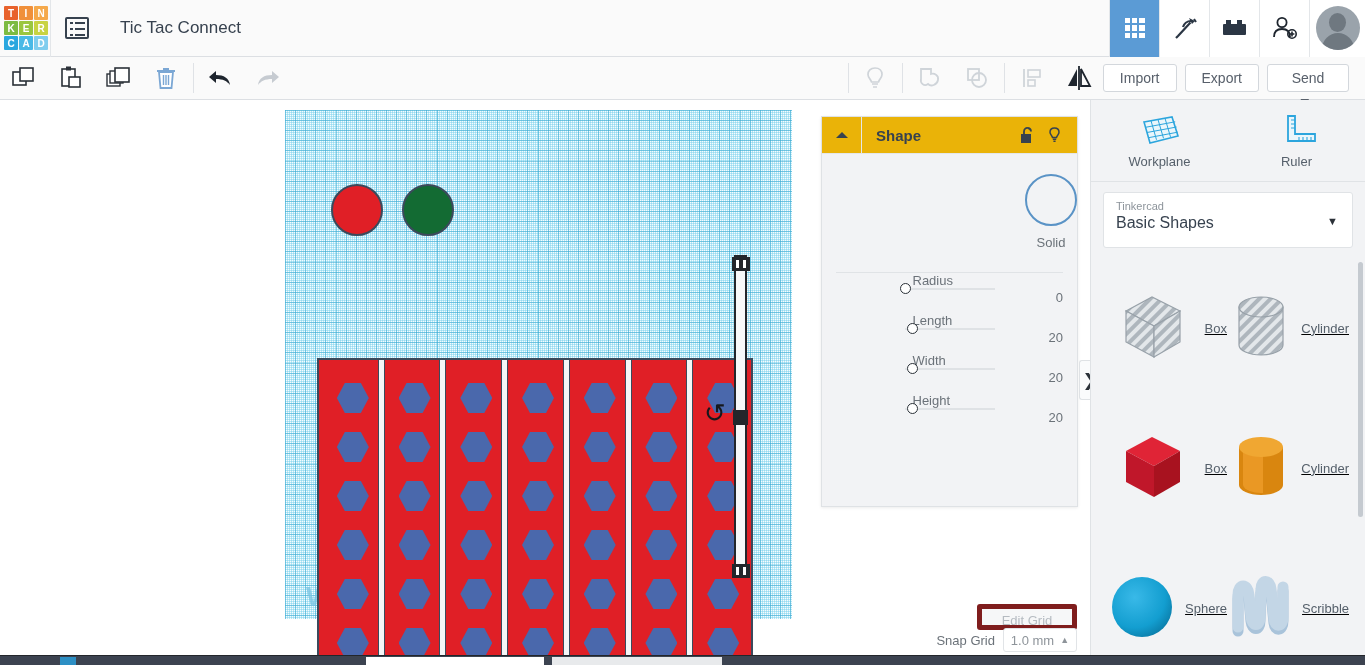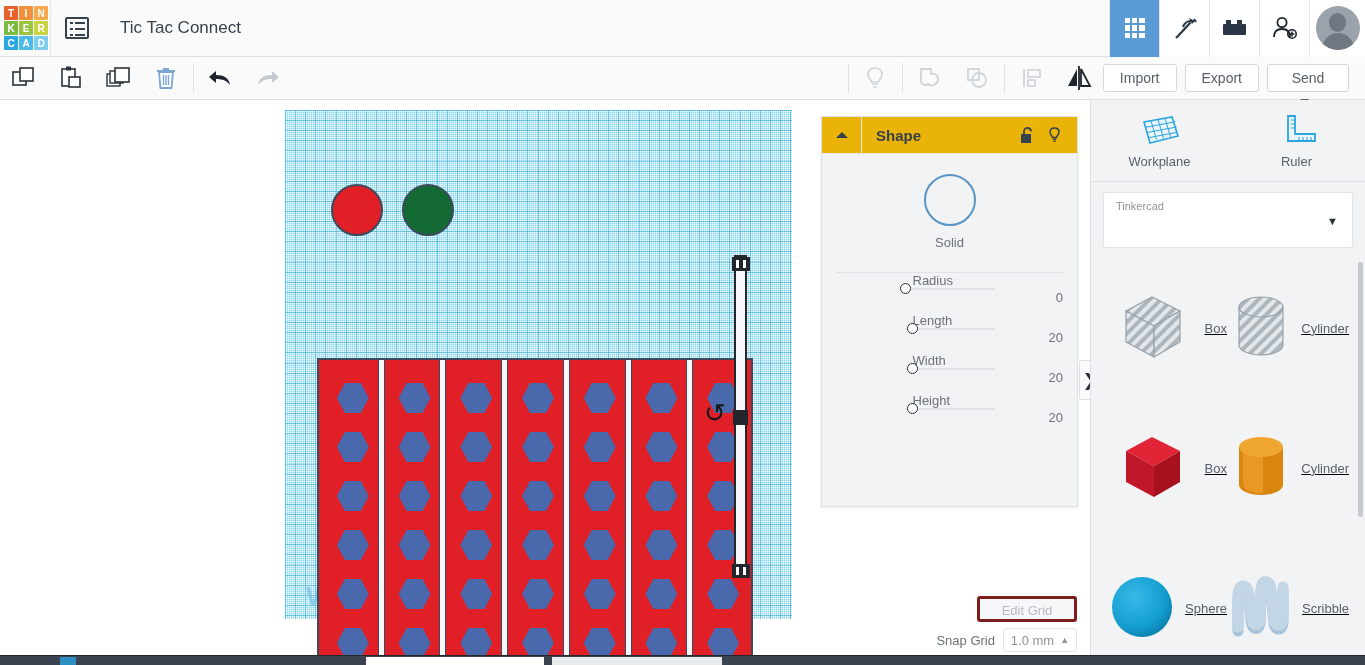--- a/index.html
+++ b/index.html
@@ -159,21 +159,21 @@
     height: 37px; background: #eab308; border-bottom: 1px solid #e4e7ea;
     display: flex; align-items: center;
   }
   .sp-collapse {
     width: 40px; height: 37px; display: flex; align-items: center; justify-content: center;
     border-right: 1px solid #e4e7ea; color: #37424f; font-size: 11px;
   }
   .sp-title { margin-left: 14px; font-size: 15px; font-weight: bold; color: #37424f; }
   .sp-head-icons { margin-left: auto; display: flex; gap: 10px; padding-right: 14px; }
   .sp-body { padding: 20px 0 0 0; }
-  .solid-hole { display: flex; justify-content: center; gap: 62px; }
+  .solid-hole { display: flex; justify-content: flex-end; gap: 62px; }
   .sh-item { text-align: center; }
   .sh-circle { width: 52px; height: 52px; border-radius: 50%; margin: 0 auto; }
   .sh-solid { border: 2px solid #5a93c6; background: #f2f3f5; }
   .sh-hole {
     border: 2px solid #ffffff; background:
       repeating-linear-gradient(45deg, #b5bcc3 0 4px, #d6dade 4px 8px);
   }
   .sh-label { margin-top: 9px; font-size: 13px; color: #6b7279; }
   .sp-divider { height: 1px; background: #e0e3e6; margin: 22px 14px 0 14px; }
   .slider-row { display: flex; align-items: center; height: 40px; padding: 0 14px; flex-direction: column; }
@@ -190,22 +190,22 @@
     position: absolute; left: 1079px; top: 360px; width: 20px; height: 40px;
     background: #fafbfc; border: 1px solid #dfe2e5; border-right: none;
     display: flex; align-items: center; justify-content: center;
     font-size: 17px; color: #2b3138; border-radius: 3px 0 0 3px;
   }
 
   .grid-controls {
     position: absolute; left: 820px; top: 592px; width: 262px;
   }
   .edit-grid-btn {
-    position: absolute; right: 5px; top: 4px; width: 100px; height: 26px;
-    border: 3px solid #7f1d1d; background: #f6f7f8; border-radius: 3px;
+    position: absolute; right: 5px; top: 12px; width: 100px; height: 26px;
+    border: 5px solid #7f1d1d; background: #f6f7f8; border-radius: 3px;
     color: #b5bbc1; font-size: 13px; line-height: 24px; text-align: center;
   }
   .snap-row { position: absolute; right: 5px; top: 36px; display: flex; align-items: center; }
   .snap-label { font-size: 13px; color: #6b7279; margin-right: 8px; }
   .snap-select {
     width: 74px; height: 24px; border: 1px solid #e1e4e7; background: #fff;
     border-radius: 3px; display: flex; align-items: center; justify-content: center;
     font-size: 13px; color: #8e949a; gap: 6px;
   }
 
@@ -606,20 +606,21 @@
           <path d="M13 4 L20 4 L20 22 L40 22 L40 29 L13 29 Z" fill="#eaf6fb" stroke="#2ca5dd" stroke-width="1.8"></path>
           <path d="M16 8 H20 M16 12 H20 M16 16 H20" stroke="#2ca5dd" stroke-width="1.1"></path>
           <path d="M24 25 V29 M28 25 V29 M32 25 V29 M36 25 V29" stroke="#2ca5dd" stroke-width="1.1"></path>
         </svg>
         <span class="sb-tool-label">Ruler</span>
       </div>
     </div>
 
     <div class="sb-dropdown">
       <div class="sb-dd-small">Tinkercad</div>
+      <div class="sb-dd-main">Basic Shapes</div>
       <div class="sb-dd-arrow">▼</div>
     </div>
 
     <div class="shape-grid" id="shapegrid">
         <div class="shape-cell" style="left: 8px; top: 0px;">
           <div class="thumb">
             <svg width="80" height="78" viewBox="0 0 80 78">
               <defs>
                 <pattern id="hx1" width="8" height="8" patternUnits="userSpaceOnUse" patternTransform="rotate(45)">
                   <rect width="4" height="8" fill="#aeb6bd"></rect>

